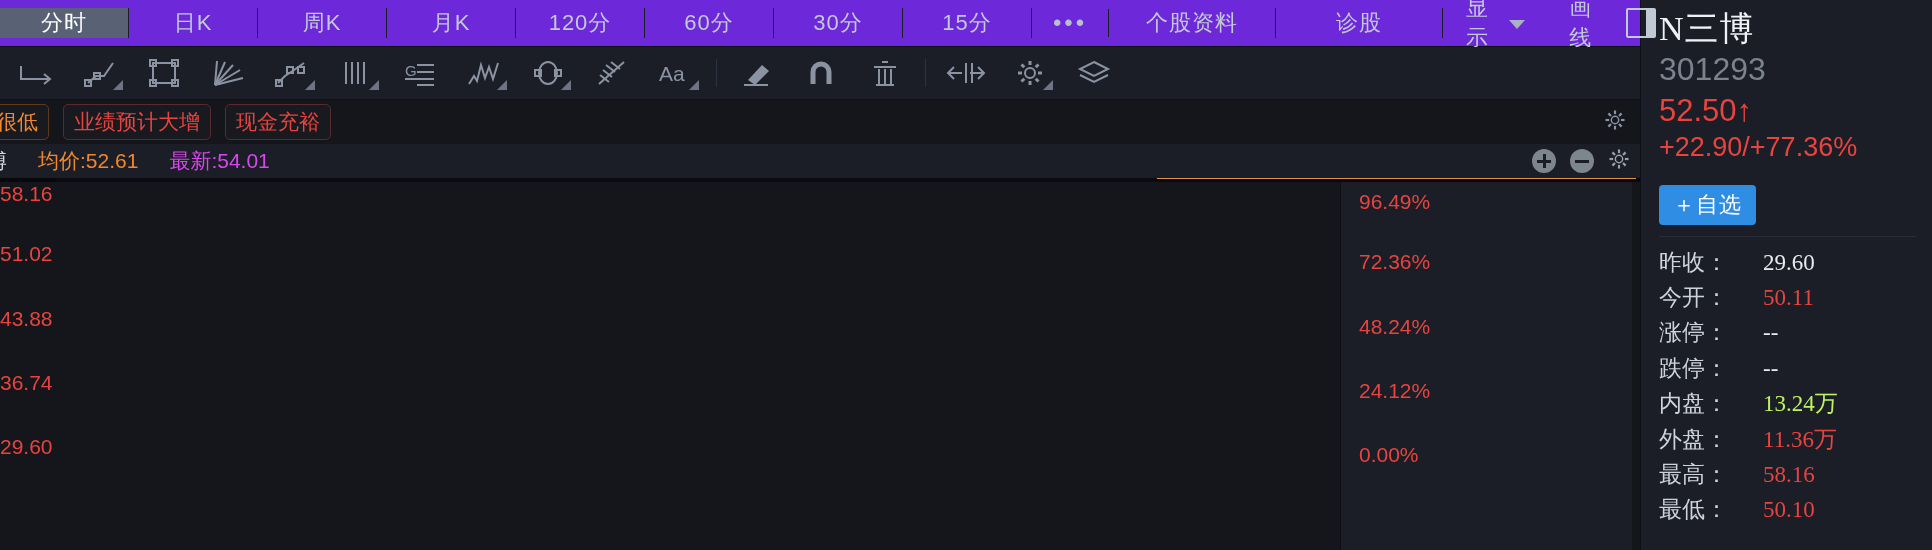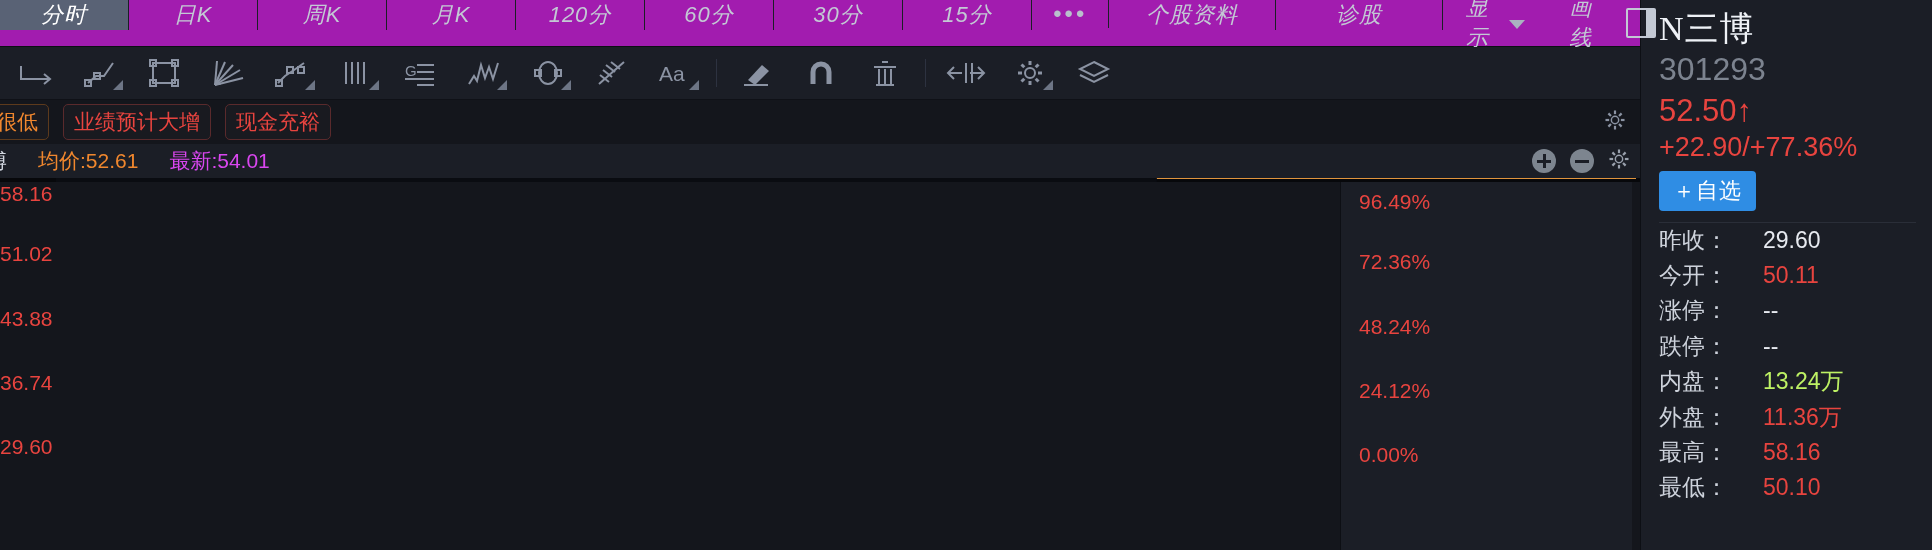--- a/index.html
+++ b/index.html
@@ -8,21 +8,21 @@
     font-family:"Liberation Sans","DejaVu Sans",sans-serif;
     color:#c8cdd6;
     -webkit-font-smoothing:antialiased;
   }
   .app{position:relative;width:1932px;height:550px;display:flex;}
 
   
   .left{position:relative;width:1640px;height:550px;background:#14161c;display:flex;flex-direction:column;}
 
   
-  .tabbar{height:46px;display:flex;align-items:flex-start;background:#a21caf;border-bottom:1px solid #0d0f14;font-style:italic;}
+  .tabbar{height:46px;display:flex;align-items:center;background:#6d28d9;border-bottom:1px solid #0d0f14;}
   .tab{
     display:flex;align-items:center;justify-content:center;
     min-width:92px;padding:0 18px;font-size:22px;color:#c3c9d4;
     border-right:1px solid #1b1e26;cursor:pointer;letter-spacing:1px;
   }
   .tab.active{background:#596275;color:#ffffff;}
   .tab.dots{min-width:56px;padding:0 10px;font-size:24px;letter-spacing:3px;color:#b9c0cc;}
   .tab.wide{min-width:130px;}
   .tabspacer{flex:1;border-right:1px solid #1b1e26;}
   .rtools{display:flex;align-items:center;gap:0;}
@@ -68,24 +68,24 @@
 
   
   .right{width:292px;height:550px;background:#1b1e26;box-sizing:border-box;padding:8px 0 0 18px;border-left:1px solid #0d0f14;}
   .qname{font-size:34px;color:#eef1f6;letter-spacing:1px;line-height:1.25;font-family:Liberation Serif, serif;}
   .qcode{font-size:32px;color:#7c838f;line-height:1.25;margin-top:-2px;}
   .qprice{font-size:31px;color:#e8443f;line-height:1.3;margin-top:2px;}
   .qchg{font-size:27px;color:#e8443f;line-height:1.25;}
   .addbtn{
     display:inline-flex;align-items:center;justify-content:center;
     background:#2f8de4;color:#fff;font-size:22px;border-radius:4px;
-    padding:5px 14px;margin-top:6px;cursor:pointer;letter-spacing:1px;
+    padding:5px 14px;margin-top:20px;cursor:pointer;letter-spacing:1px;
   }
   .divider{height:1px;background:#2a2e38;margin:11px 16px 0 0;}
-  .qlist{}
+  .qlist{margin-top:8px;font-family:Liberation Serif, serif;}
   .qrow{display:flex;align-items:baseline;font-size:23px;line-height:1.54;}
   .qk{color:#cdd2db;width:104px;flex:none;}
   .qv{color:#cdd2db;}
   .qv.red{color:#e8443f;}
   .qv.green{color:#bef264;}
   .qv.white{color:#e7eaf0;}
 </style>
 </head>
 <body>
 

